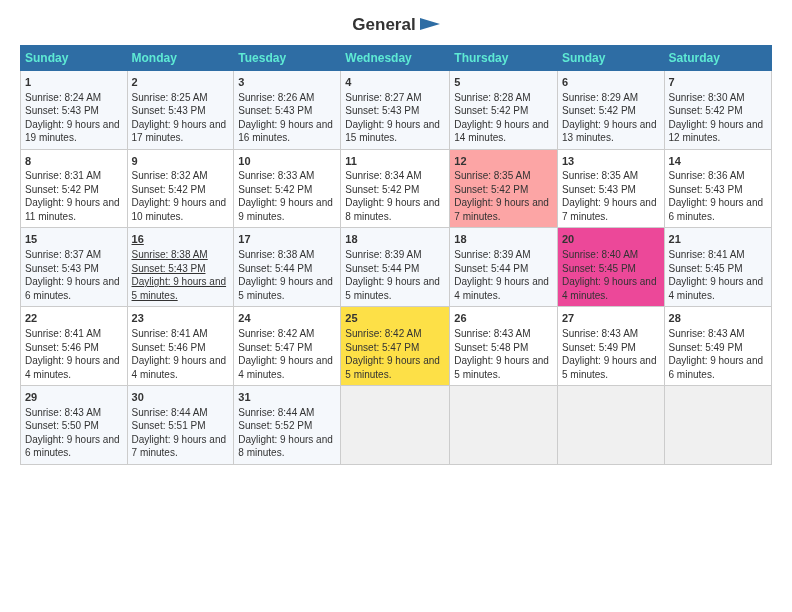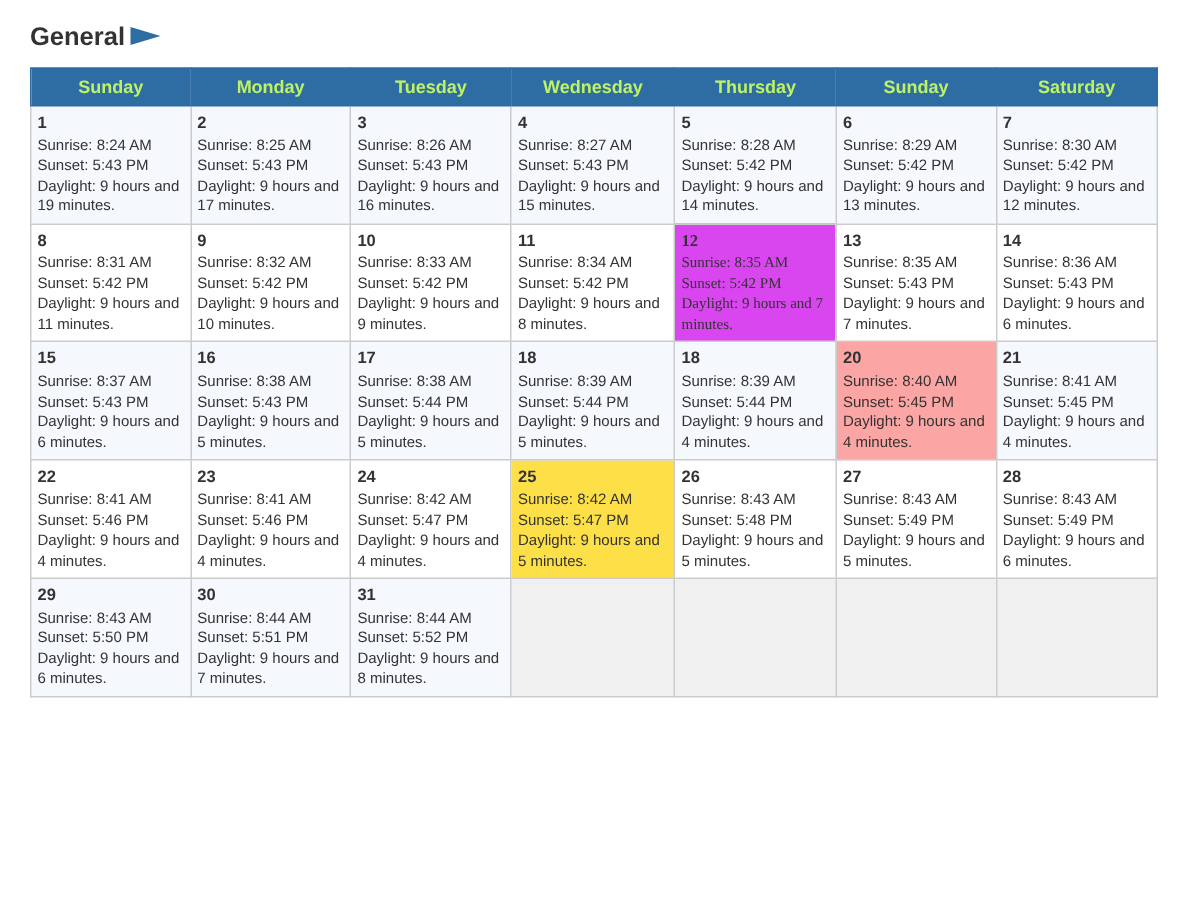--- a/index.html
+++ b/index.html
@@ -9,21 +9,21 @@
       width: 792px;
       height: 612px;
       overflow: hidden;
     }
     .page {
       width: 792px;
       padding: 16px 20px 10px 20px;
     }
     .header {
       display: flex;
-      justify-content: flex-start;
+      justify-content: center;
       align-items: flex-start;
       margin-bottom: 12px;
     }
     .logo {
       display: flex;
       flex-direction: column;
       align-items: flex-start;
     }
     .title-block {
       text-align: right;
@@ -37,23 +37,23 @@
       font-size: 13px;
       color: #555;
     }
     table {
       width: 100%;
       border-collapse: collapse;
       font-size: 10px;
     }
     thead tr th {
       background-color: #2e6da4;
-      color: #bef264;
+      color: #5eead4;
       padding: 5px 4px;
-      text-align: center;
+      text-align: left;
       font-size: 12px;
       font-weight: bold;
       border: 1px solid #2e6da4;
     }
     tbody tr td {
       border: 1px solid #ccc;
       padding: 4px 4px;
       vertical-align: top;
       width: 113px;
       background: #fff;
@@ -117,31 +117,31 @@
           <td style="background: rgb(245, 248, 252);"><span class="day-num">4</span><span>Sunrise: 8:27 AM<br>Sunset: 5:43 PM<br>Daylight: 9 hours and 15 minutes.</span></td>
           <td style="background: rgb(245, 248, 252);"><span class="day-num">5</span><span>Sunrise: 8:28 AM<br>Sunset: 5:42 PM<br>Daylight: 9 hours and 14 minutes.</span></td>
           <td style="background: rgb(245, 248, 252);"><span class="day-num">6</span><span>Sunrise: 8:29 AM<br>Sunset: 5:42 PM<br>Daylight: 9 hours and 13 minutes.</span></td>
           <td style="background: rgb(245, 248, 252);"><span class="day-num">7</span><span>Sunrise: 8:30 AM<br>Sunset: 5:42 PM<br>Daylight: 9 hours and 12 minutes.</span></td>
         </tr>
         <tr>
           <td style="background: rgb(255, 255, 255);"><span class="day-num">8</span><span>Sunrise: 8:31 AM<br>Sunset: 5:42 PM<br>Daylight: 9 hours and 11 minutes.</span></td>
           <td style="background: rgb(255, 255, 255);"><span class="day-num">9</span><span>Sunrise: 8:32 AM<br>Sunset: 5:42 PM<br>Daylight: 9 hours and 10 minutes.</span></td>
           <td style="background: rgb(255, 255, 255);"><span class="day-num">10</span><span>Sunrise: 8:33 AM<br>Sunset: 5:42 PM<br>Daylight: 9 hours and 9 minutes.</span></td>
           <td style="background: rgb(255, 255, 255);"><span class="day-num">11</span><span>Sunrise: 8:34 AM<br>Sunset: 5:42 PM<br>Daylight: 9 hours and 8 minutes.</span></td>
-          <td style="background: #d946ef; font-family: Liberation Serif, serif;"><span class="day-num">12</span><span>Sunrise: 8:35 AM<br>Sunset: 5:42 PM<br>Daylight: 9 hours and 7 minutes.</span></td>
+          <td style="background: #fca5a5;"><span class="day-num">12</span><span>Sunrise: 8:35 AM<br>Sunset: 5:42 PM<br>Daylight: 9 hours and 7 minutes.</span></td>
           <td style="background: rgb(255, 255, 255);"><span class="day-num">13</span><span>Sunrise: 8:35 AM<br>Sunset: 5:43 PM<br>Daylight: 9 hours and 7 minutes.</span></td>
           <td style="background: rgb(255, 255, 255);"><span class="day-num">14</span><span>Sunrise: 8:36 AM<br>Sunset: 5:43 PM<br>Daylight: 9 hours and 6 minutes.</span></td>
         </tr>
         <tr>
           <td style="background: rgb(245, 248, 252);"><span class="day-num">15</span><span>Sunrise: 8:37 AM<br>Sunset: 5:43 PM<br>Daylight: 9 hours and 6 minutes.</span></td>
-          <td style="background: rgb(245, 248, 252);"><span class="day-num">16</span><span>Sunrise: 8:38 AM<br>Sunset: 5:43 PM<br>Daylight: 9 hours and 5 minutes.</span></td>
+          <td style="background: rgb(245, 248, 252); text-decoration: underline;"><span class="day-num">16</span><span>Sunrise: 8:38 AM<br>Sunset: 5:43 PM<br>Daylight: 9 hours and 5 minutes.</span></td>
           <td style="background: rgb(245, 248, 252); margin-left: 11px;"><span class="day-num">17</span><span>Sunrise: 8:38 AM<br>Sunset: 5:44 PM<br>Daylight: 9 hours and 5 minutes.</span></td>
           <td style="background: rgb(245, 248, 252);"><span class="day-num">18</span><span>Sunrise: 8:39 AM<br>Sunset: 5:44 PM<br>Daylight: 9 hours and 5 minutes.</span></td>
           <td style="background: rgb(245, 248, 252);"><span class="day-num">18</span><span>Sunrise: 8:39 AM<br>Sunset: 5:44 PM<br>Daylight: 9 hours and 4 minutes.</span></td>
-          <td style="background: #fca5a5; margin-top: 23px;"><span class="day-num">20</span><span>Sunrise: 8:40 AM<br>Sunset: 5:45 PM<br>Daylight: 9 hours and 4 minutes.</span></td>
+          <td style="background: #ec4899; margin-top: 23px;"><span class="day-num">20</span><span>Sunrise: 8:40 AM<br>Sunset: 5:45 PM<br>Daylight: 9 hours and 4 minutes.</span></td>
           <td style="background: rgb(245, 248, 252);"><span class="day-num">21</span><span>Sunrise: 8:41 AM<br>Sunset: 5:45 PM<br>Daylight: 9 hours and 4 minutes.</span></td>
         </tr>
         <tr>
           <td style="background: rgb(255, 255, 255);"><span class="day-num">22</span><span>Sunrise: 8:41 AM<br>Sunset: 5:46 PM<br>Daylight: 9 hours and 4 minutes.</span></td>
           <td style="background: rgb(255, 255, 255);"><span class="day-num">23</span><span>Sunrise: 8:41 AM<br>Sunset: 5:46 PM<br>Daylight: 9 hours and 4 minutes.</span></td>
           <td style="background: rgb(255, 255, 255);"><span class="day-num">24</span><span>Sunrise: 8:42 AM<br>Sunset: 5:47 PM<br>Daylight: 9 hours and 4 minutes.</span></td>
           <td style="background: #fde047;"><span class="day-num">25</span><span>Sunrise: 8:42 AM<br>Sunset: 5:47 PM<br>Daylight: 9 hours and 5 minutes.</span></td>
           <td style="background: rgb(255, 255, 255);"><span class="day-num">26</span><span>Sunrise: 8:43 AM<br>Sunset: 5:48 PM<br>Daylight: 9 hours and 5 minutes.</span></td>
           <td style="background: rgb(255, 255, 255);"><span class="day-num">27</span><span>Sunrise: 8:43 AM<br>Sunset: 5:49 PM<br>Daylight: 9 hours and 5 minutes.</span></td>
           <td style="background: rgb(255, 255, 255);"><span class="day-num">28</span><span>Sunrise: 8:43 AM<br>Sunset: 5:49 PM<br>Daylight: 9 hours and 6 minutes.</span></td>

